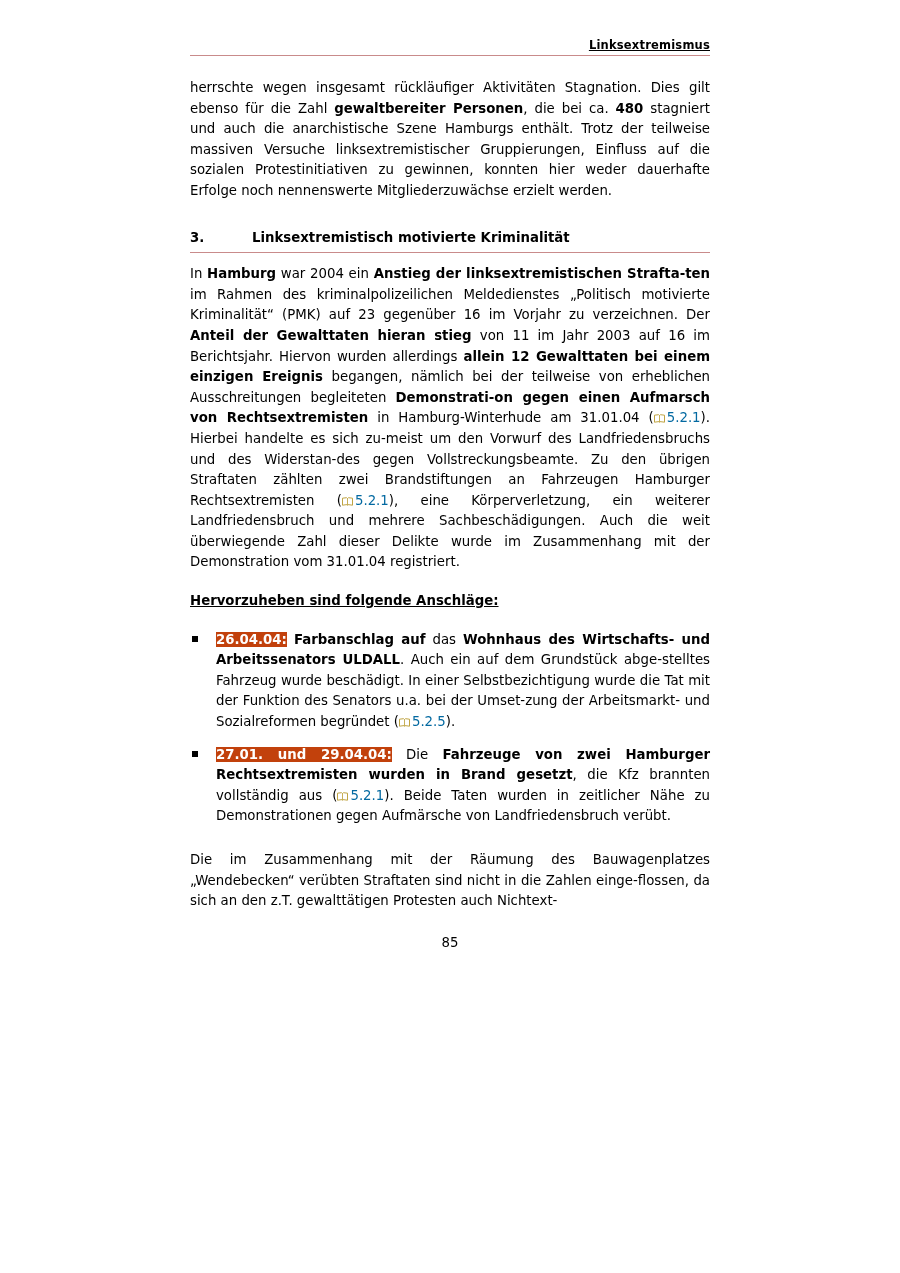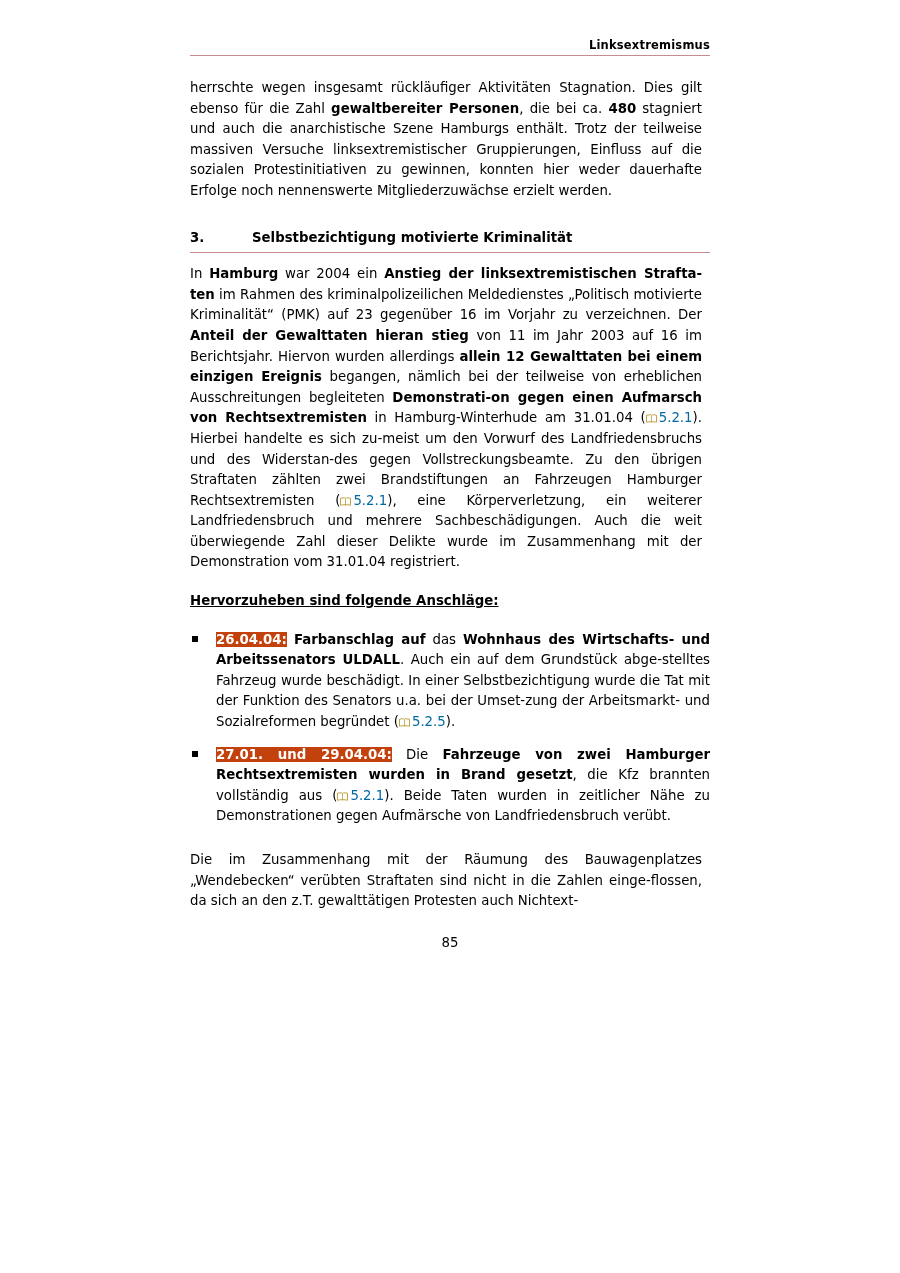--- a/index.html
+++ b/index.html
@@ -18,20 +18,21 @@
     position: relative;
     width: 900px;
     height: 1273px;
     box-sizing: border-box;
   }
   .header {
     position: absolute;
     left: 190px;
     top: 38px;
     width: 520px;
+    text-decoration: underline;
   }
   .header-title {
     text-align: right;
     font-size: 11.5px;
     font-weight: bold;
     letter-spacing: 0.2px;
     line-height: 14px;
   }
   .header-rule {
     margin-top: 3px;
@@ -42,21 +43,21 @@
     position: absolute;
     left: 190px;
     top: 78px;
     width: 520px;
     font-size: 13.3px;
     line-height: 20.6px;
     text-align: justify;
     text-justify: inter-word;
   }
   p {
-    margin: 0 8px 0 0;
+    margin: 0 0 0 0;
   }
   .para {
     text-align: justify;
     hyphens: manual;
   }
   .gap-lg { height: 26px; }
   .gap-md { height: 18px; }
   .gap-sm { height: 11px; }
 
   .section-head {
@@ -138,21 +139,21 @@
 
   <div class="content">
 
     <p class="para"><span>herrschte wegen insgesamt rückläufiger Aktivitäten Stagnation. Dies gilt ebenso für die Zahl </span><b>gewaltbereiter Personen</b><span>, die bei ca. </span><b>480</b><span> stagniert und auch die anarchistische Szene Hamburgs enthält. Trotz der teilweise massiven Versuche linksextremistischer Gruppierungen, Einfluss auf die sozialen Protestinitiativen zu gewinnen, konnten hier weder dauerhafte Erfolge noch nennenswerte Mitgliederzuwächse erzielt werden.</span></p>
 
     <div class="gap-lg"></div>
 
     <div>
       <div class="section-head">
         <span class="section-num">3.</span>
-        <span>Selbstbezichtigung motivierte Kriminalität</span>
+        <span>Linksextremistisch motivierte Kriminalität</span>
       </div>
       <div class="section-rule"></div>
     </div>
 
     <div class="gap-sm"></div>
 
     <p class="para"><span>In </span><b>Hamburg</b><span> war 2004 ein </span><b>Anstieg der linksextremistischen Strafta-ten</b><span> im Rahmen des kriminalpolizeilichen Meldedienstes „Politisch motivierte Kriminalität“ (PMK) auf 23 gegenüber 16 im Vorjahr zu verzeichnen. Der </span><b>Anteil der Gewalttaten hieran stieg</b><span> von 11 im Jahr 2003 auf 16 im Berichtsjahr. Hiervon wurden allerdings </span><b>allein 12 Gewalttaten bei einem einzigen Ereignis</b><span> begangen, nämlich bei der teilweise von erheblichen Ausschreitungen begleiteten </span><b>Demonstrati-on gegen einen Aufmarsch von Rechtsextremisten</b><span> in Hamburg-Winterhude am 31.01.04 (</span><span class="ref"><span class="book-icon"><svg width="11" height="9" viewBox="0 0 11 9">
               <path d="M0.5 1.2 L4.6 0.7 L5.5 1.6 L6.4 0.7 L10.5 1.2 L10.5 8.2 L6.2 7.6 L5.5 8.3 L4.8 7.6 L0.5 8.2 Z" fill="none" stroke="#b99a2e" stroke-width="0.9"></path>
               <path d="M5.5 1.6 L5.5 8.3" stroke="#b99a2e" stroke-width="0.8"></path>
             </svg></span><span>5.2.1</span></span><span>). Hierbei handelte es sich zu-meist um den Vorwurf des Landfriedensbruchs und des Widerstan-des gegen Vollstreckungsbeamte. Zu den übrigen Straftaten zählten zwei Brandstiftungen an Fahrzeugen Hamburger Rechtsextremisten (</span><span class="ref"><span class="book-icon"><svg width="11" height="9" viewBox="0 0 11 9">

